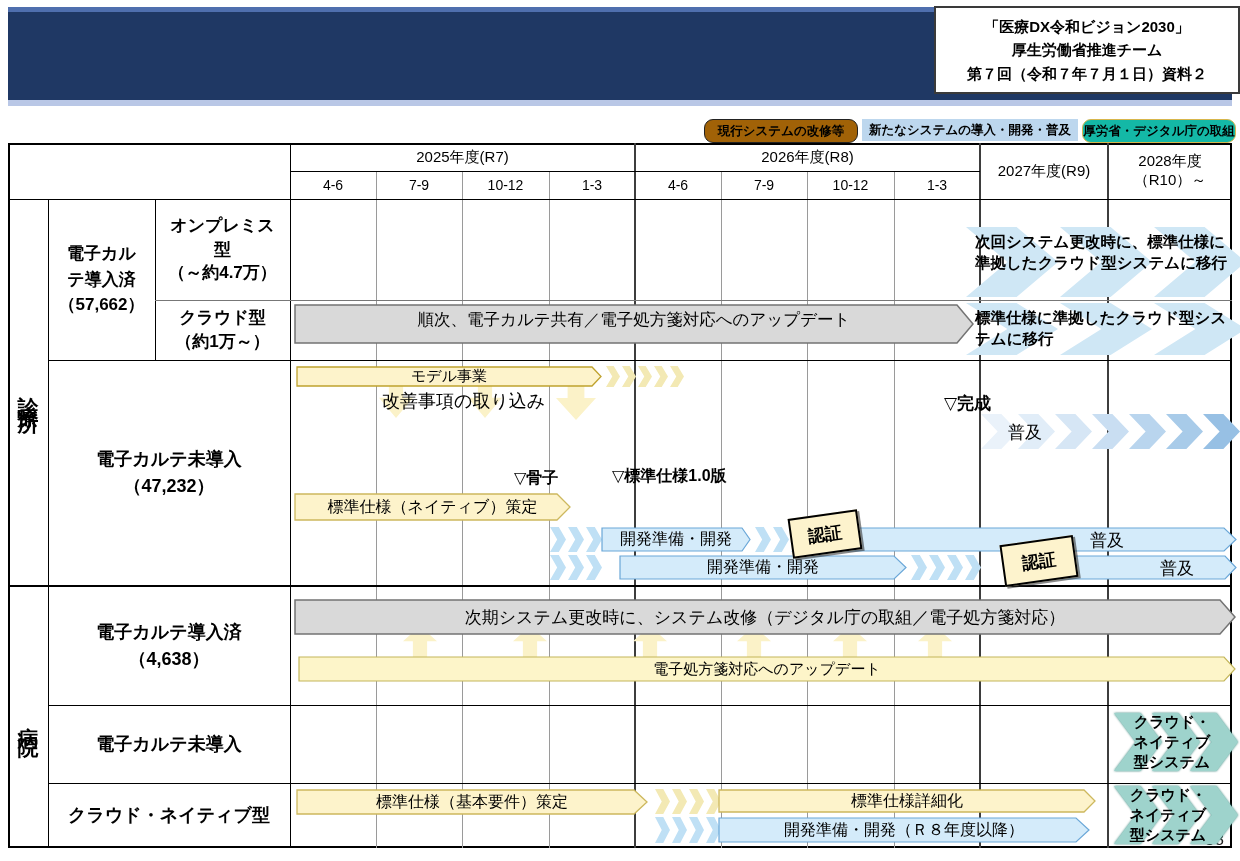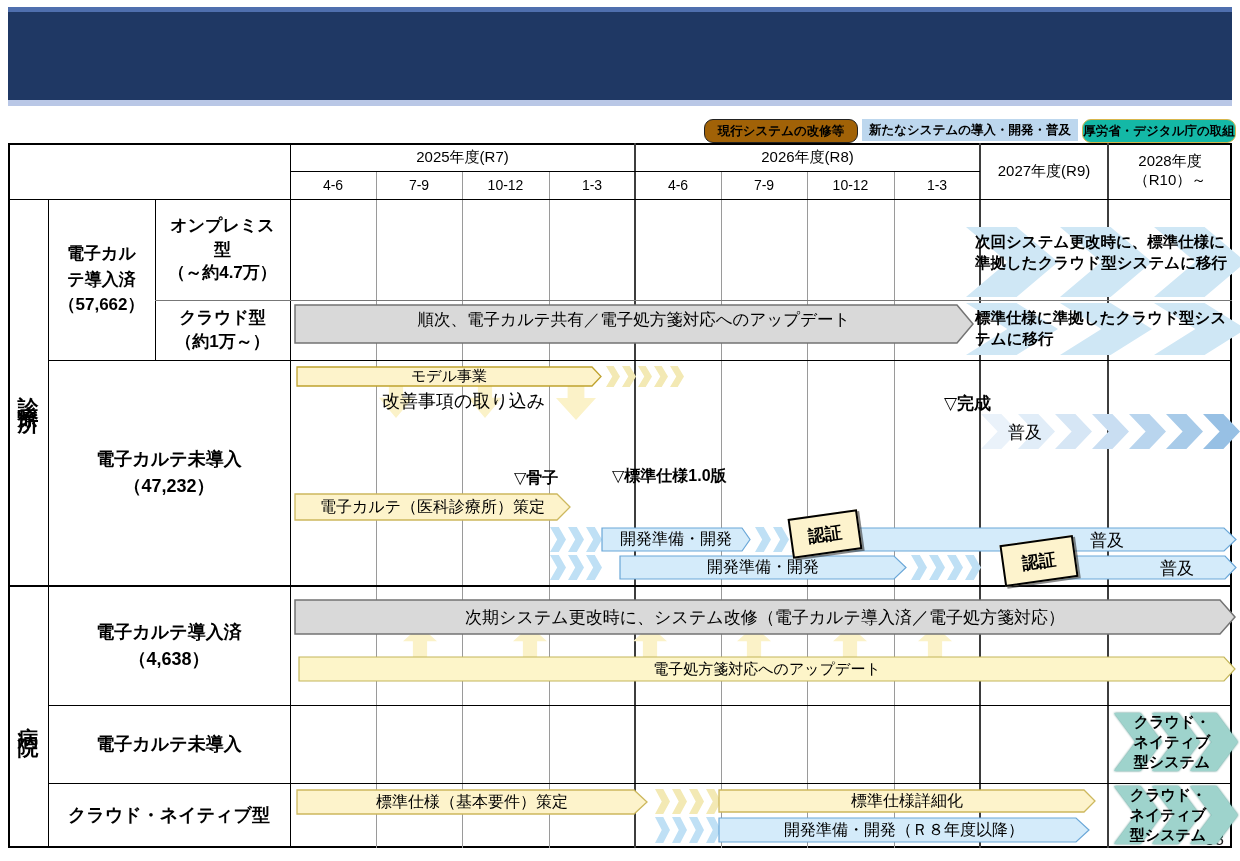--- a/index.html
+++ b/index.html
@@ -59,20 +59,25 @@
   .z3{z-index:3;}
 </style>
 </head>
 <body>
 
 <div id="page">
 
   <div class="abs band-top" style="left:8px;top:7px;width:1224px;height:5px;"></div>
   <div class="abs band" style="left:8px;top:12px;width:1224px;height:88px;"></div>
   <div class="abs band-bot" style="left:8px;top:100px;width:1224px;height:6px;"></div>
+  <div class="abs srcbox cc" style="left:934px;top:6px;width:302px;height:84px;flex-direction:column;">
+    <span>「医療DX令和ビジョン2030」</span>
+    <span>厚生労働省推進チーム</span>
+    <span>第７回（令和７年７月１日）資料２</span>
+  </div>
 
   <div class="abs lg lg1" style="left:704px;top:119px;width:152px;">現行システムの改修等</div>
   <div class="abs lg lg2" style="left:862px;top:119px;width:216px;">新たなシステムの導入・開発・普及</div>
   <div class="abs lg lg3" style="left:1082px;top:119px;width:152px;">厚労省・デジタル庁の取組</div>
 
   <div class="abs frame" style="left:8px;top:143px;width:1220px;height:701px;"></div>
   <div class="abs vl" style="left:48px;top:199px;width:1px;height:649px;"></div>
   <div class="abs vl" style="left:155px;top:199px;width:1px;height:161px;"></div>
   <div class="abs vl" style="left:290px;top:143px;width:1px;height:705px;"></div>
   <div class="abs vq" style="left:376px;top:171px;width:1px;height:677px;"></div>
@@ -170,21 +175,21 @@
     <div class="chv" style="width:37px;"></div>
     <div class="chv" style="width:37px;"></div>
   </div>
   <div class="abs z3" style="left:1008px;top:421px;font-size:17px;">普及</div>
   <div class="abs" style="left:514px;top:468px;font-size:16px;font-weight:600;">▽骨子</div>
   <div class="abs" style="left:612px;top:466px;font-size:16px;font-weight:600;">▽標準仕様1.0版</div>
   <div class="abs bar" style="left:294px;top:493px;width:277px;height:28px;">
     <svg width="277" height="28">
         <polygon points="1,1 263,1 276,14 263,27 1,27" fill="#fdf3cb" stroke="#cdb85e" stroke-width="1.3"></polygon>
       </svg>
-    <span class="bl t16">電子カルテ（医科診療所）策定</span>
+    <span class="bl t16">標準仕様（ネイティブ）策定</span>
   </div>
 
   <div class="abs chvrow bchv" style="left:550px;top:527px;height:25px;">
     <div class="chv" style="width:16px;"></div>
     <div class="chv" style="width:16px;"></div>
     <div class="chv" style="width:16px;"></div>
   </div>
   <div class="abs bar" style="left:601px;top:527px;width:150px;height:25px;">
     <svg width="150" height="25">
         <polygon points="1,1 141,1 149,12.5 141,24 1,24" fill="#d4ebfa" stroke="#6aa7d8" stroke-width="1.2"></polygon>
@@ -227,21 +232,21 @@
         <polygon points="1,1 169,1 180,12.5 169,24 1,24" fill="#d4ebfa" stroke="#6aa7d8" stroke-width="1.2"></polygon>
       </svg>
   </div>
   <div class="abs z3" style="left:1160px;top:557px;font-size:17px;">普及</div>
   <div class="abs stamp" style="left:1002px;top:540px;width:70px;height:38px;transform:rotate(-8deg);">認証</div>
 
   <div class="abs bar" style="left:294px;top:599px;width:942px;height:36px;">
     <svg width="942" height="36">
         <polygon points="1,1 926,1 941,18 926,35 1,35" fill="#d9d9d9" stroke="#737373" stroke-width="1.5"></polygon>
       </svg>
-    <span class="bl t17">次期システム更改時に、システム改修（電子カルテ導入済／電子処方箋対応）</span>
+    <span class="bl t17">次期システム更改時に、システム改修（デジタル庁の取組／電子処方箋対応）</span>
   </div>
   <div class="abs uparrow" style="left:403px;top:626px;width:34px;height:33px;"></div>
   <div class="abs uparrow" style="left:513px;top:626px;width:34px;height:33px;"></div>
   <div class="abs uparrow" style="left:633px;top:626px;width:34px;height:33px;"></div>
   <div class="abs uparrow" style="left:737px;top:626px;width:34px;height:33px;"></div>
   <div class="abs uparrow" style="left:833px;top:626px;width:34px;height:33px;"></div>
   <div class="abs uparrow" style="left:918px;top:626px;width:34px;height:33px;"></div>
   <div class="abs bar" style="left:298px;top:656px;width:938px;height:26px;">
     <svg width="938" height="26">
         <polygon points="1,1 926,1 937,13 926,25 1,25" fill="#fdf5c9" stroke="#c3b65a" stroke-width="1.2"></polygon>

